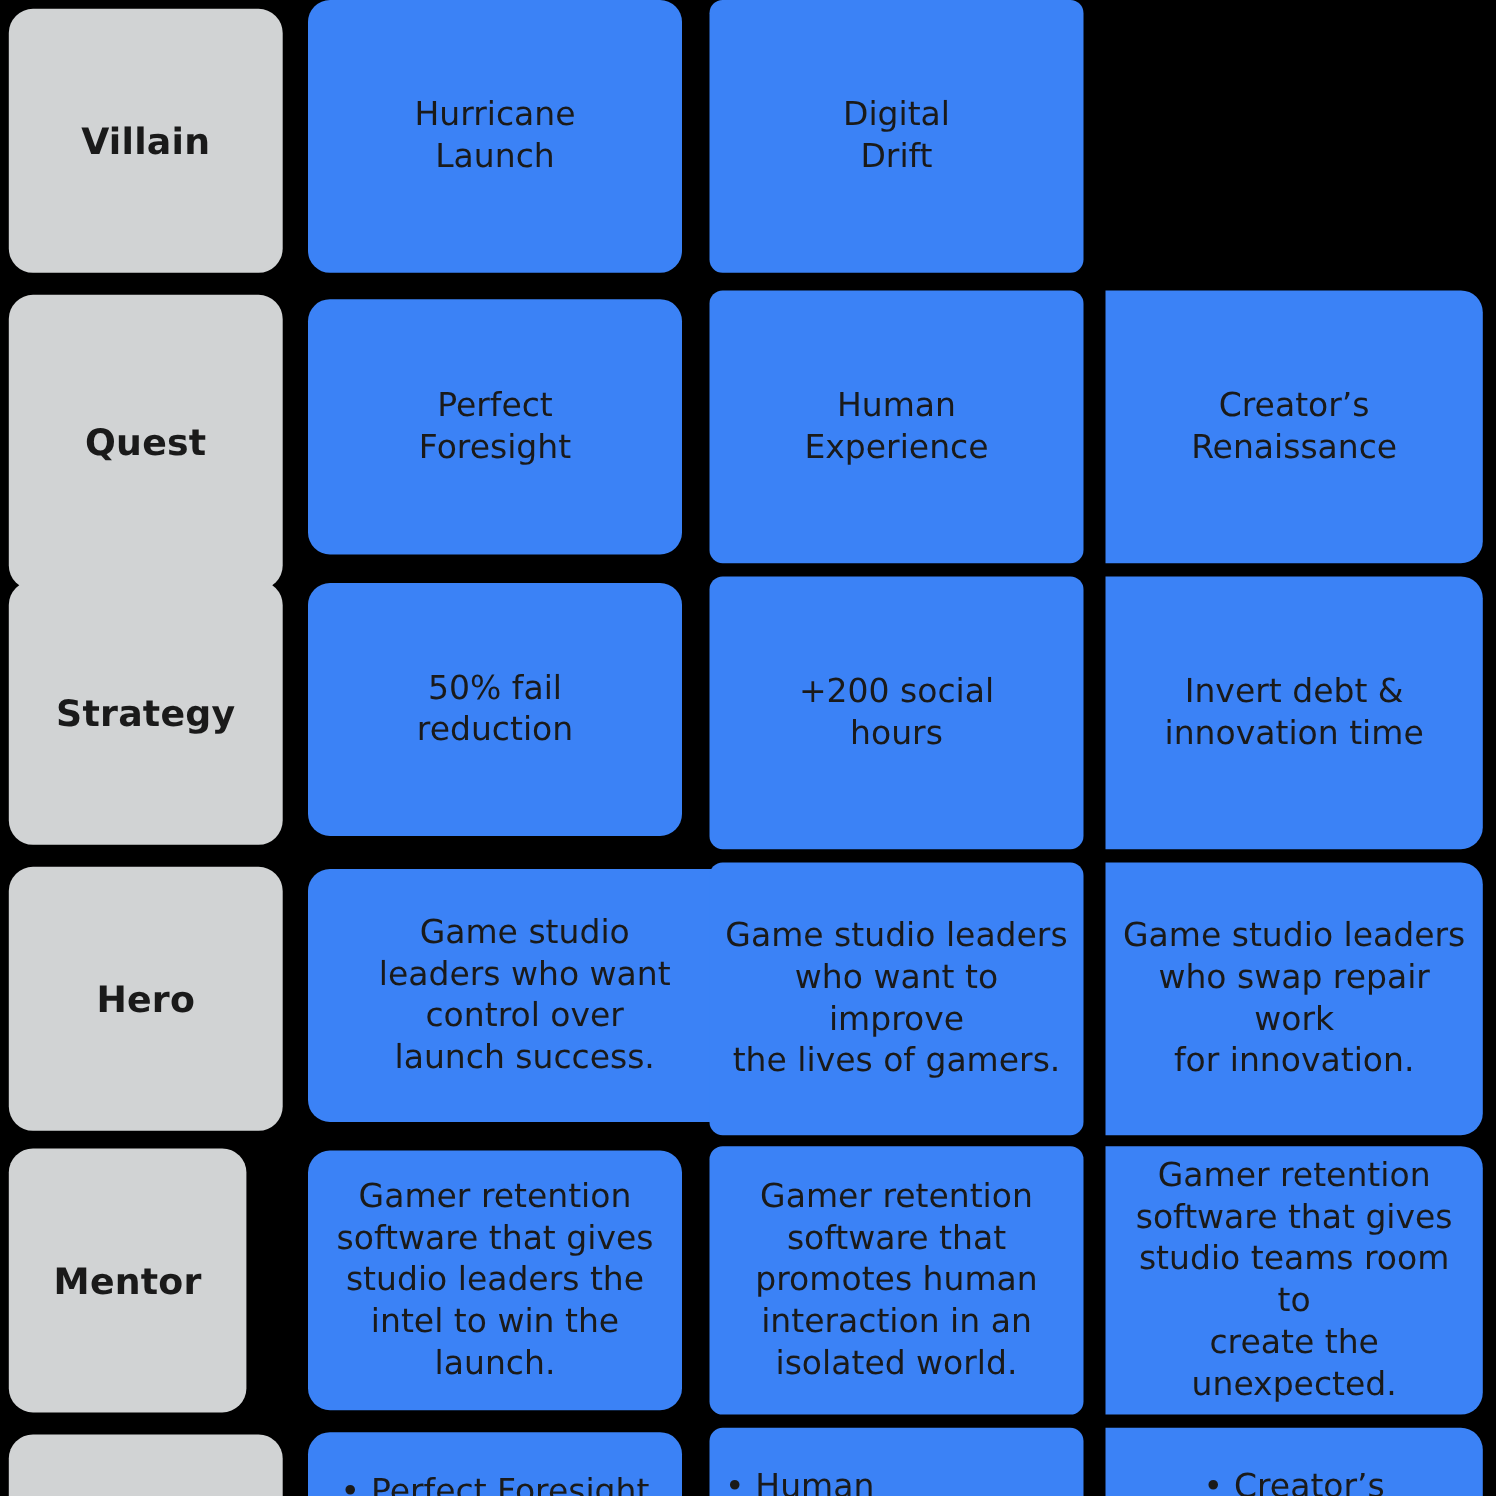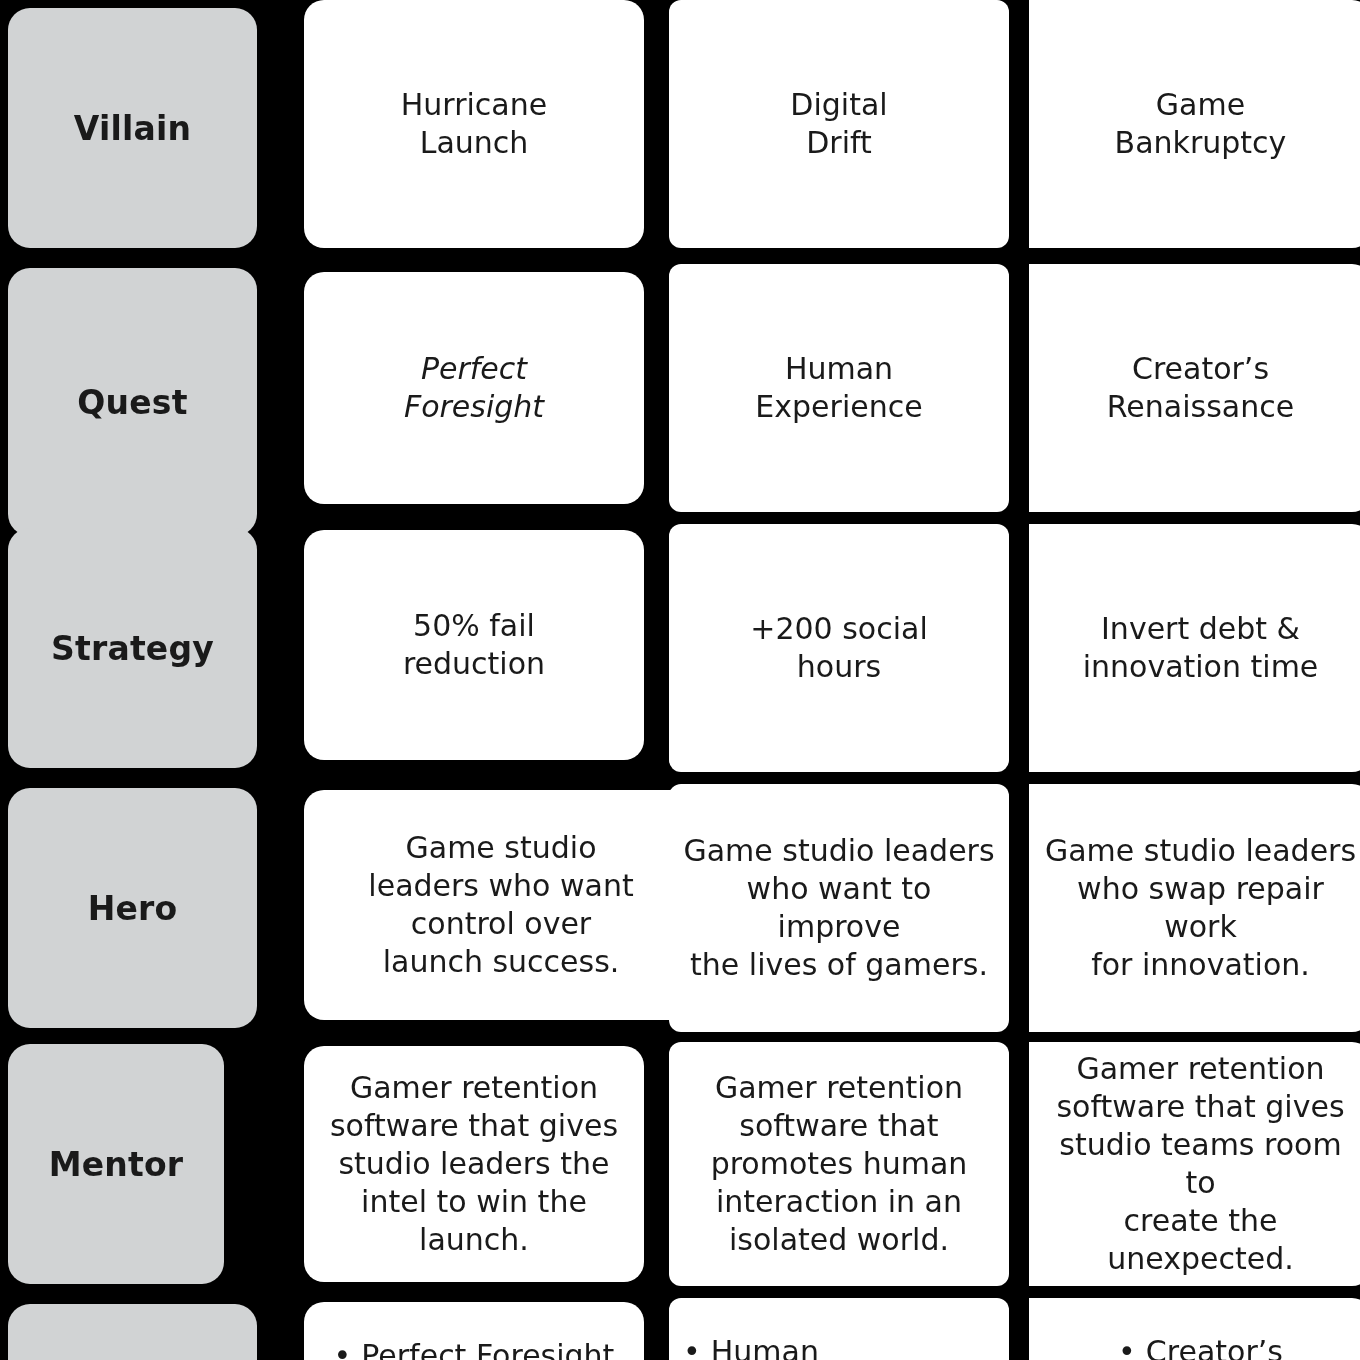--- a/index.html
+++ b/index.html
@@ -40,25 +40,24 @@
   .label-card {
     background: #d1d3d4;
     border-radius: 22px;
     font-weight: bold;
     font-size: 33px;
     letter-spacing: 0.2px;
   }
 
   
   .content-card {
-    background: #ffffff;
+    background: #3b82f6;
     font-size: 30px;
     line-height: 1.27;
     padding: 6px 14px;
-    margin-left: 24px;
   }
 
   
   .c1 { border-radius: 20px; }
 
   
   .c2 { border-radius: 12px; }
 
   
   .c3 {
@@ -96,29 +95,25 @@
     <span class="cell-text">Villain</span>
   </div>
   <div class="card content-card c1" style="left:280px; top:0px; width:340px; height:248px;">
     <span class="cell-text">Hurricane
 Launch</span>
   </div>
   <div class="card content-card c2" style="left:645px; top:0px; width:340px; height:248px;">
     <span class="cell-text">Digital
 Drift</span>
   </div>
-  <div class="card content-card c3" style="left:1005px; top:0px; width:343px; height:248px;">
-    <span class="cell-text">Game
-Bankruptcy</span>
-  </div>
 
   <div class="card label-card" style="left:8px; top:268px; width:249px; height:268px;">
     <span class="cell-text">Quest</span>
   </div>
-  <div class="card content-card c1" style="left:280px; top:272px; width:340px; height:232px;font-style:italic;">
+  <div class="card content-card c1" style="left:280px; top:272px; width:340px; height:232px;">
     <span class="cell-text">Perfect
 Foresight</span>
   </div>
   <div class="card content-card c2" style="left:645px; top:264px; width:340px; height:248px;">
     <span class="cell-text">Human
 Experience</span>
   </div>
   <div class="card content-card c3" style="left:1005px; top:264px; width:343px; height:248px;">
     <span class="cell-text">Creator’s
 Renaissance</span>

